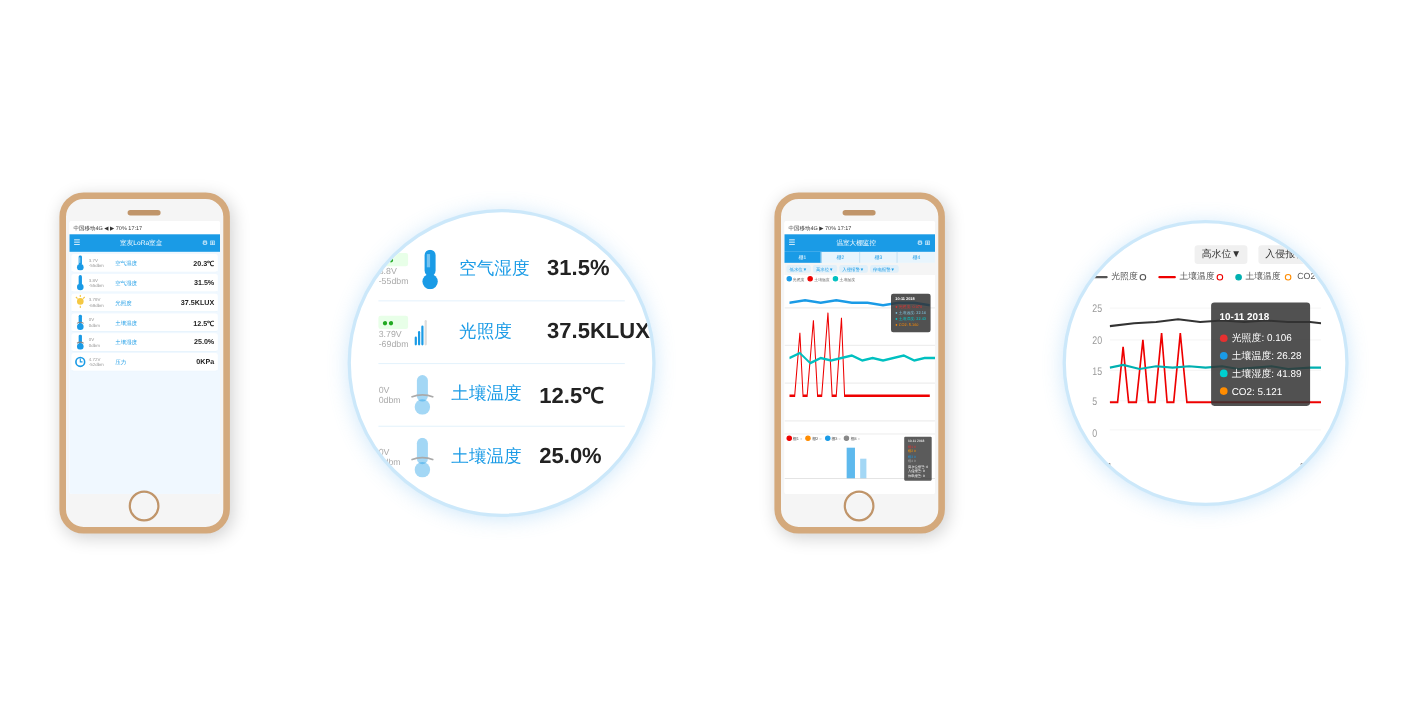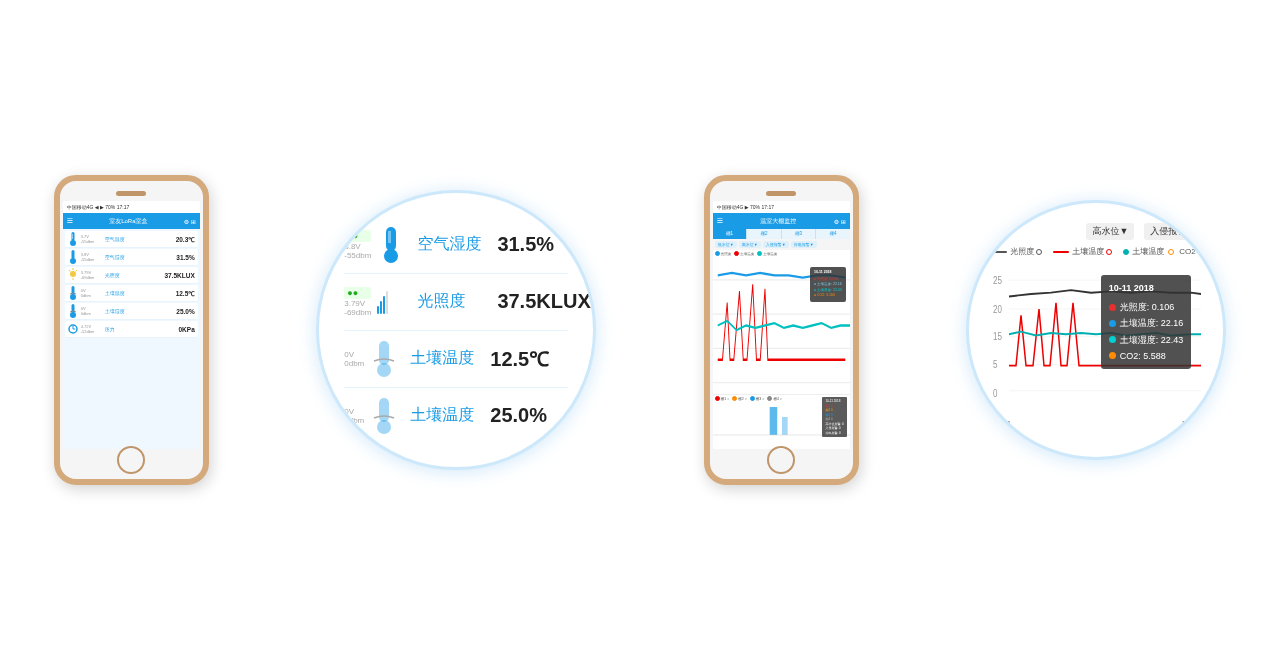--- a/index.html
+++ b/index.html
@@ -754,29 +754,29 @@
       </svg>
       
       <div class="rz-tooltip">
         <div class="rz-tooltip-title">10-11 2018</div>
         <div class="rz-tip-row">
             <div class="rz-tip-dot" style="background:#e63030;"></div>
             <span>光照度: 0.106</span>
           </div>
         <div class="rz-tip-row">
             <div class="rz-tip-dot" style="background:#1a9be6;"></div>
-            <span>土壤温度: 22.16</span>
+            <span>土壤温度: 26.28</span>
           </div>
         <div class="rz-tip-row">
             <div class="rz-tip-dot" style="background:#00d0d0;"></div>
-            <span>土壤湿度: 22.43</span>
+            <span>土壤湿度: 41.89</span>
           </div>
         <div class="rz-tip-row">
             <div class="rz-tip-dot" style="background:#ff8c00;"></div>
-            <span>CO2: 5.588</span>
+            <span>CO2: 5.121</span>
           </div>
       </div>
     </div>
     <div class="right-zoom-dates">
       <span>10-11<br>2018</span>
       <span>10-11</span>
     </div>
   </div>
 
 </div>

